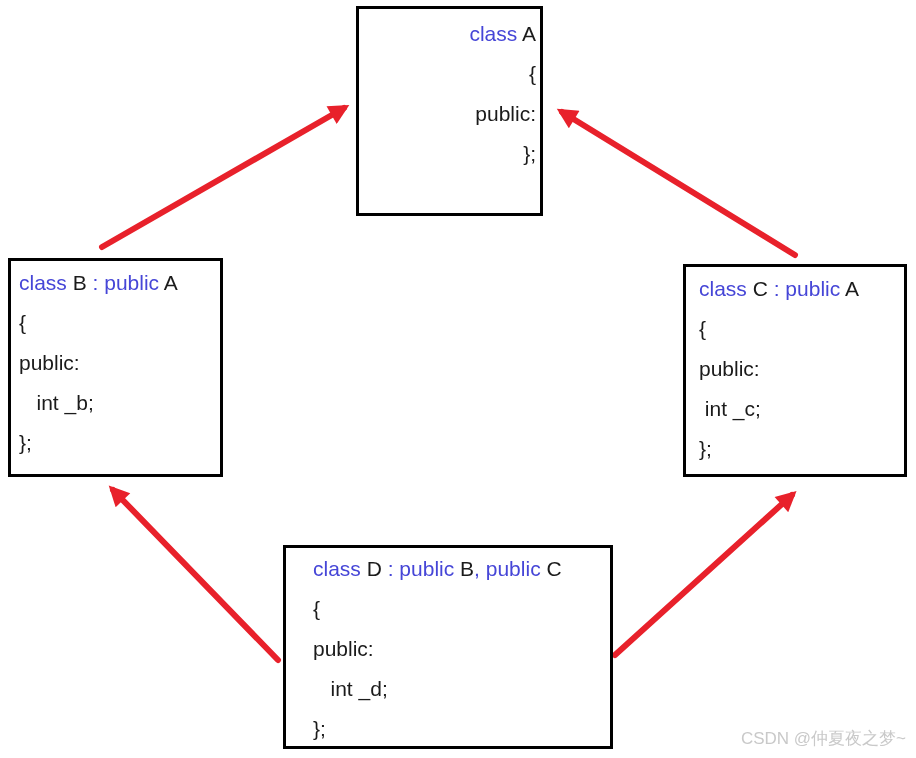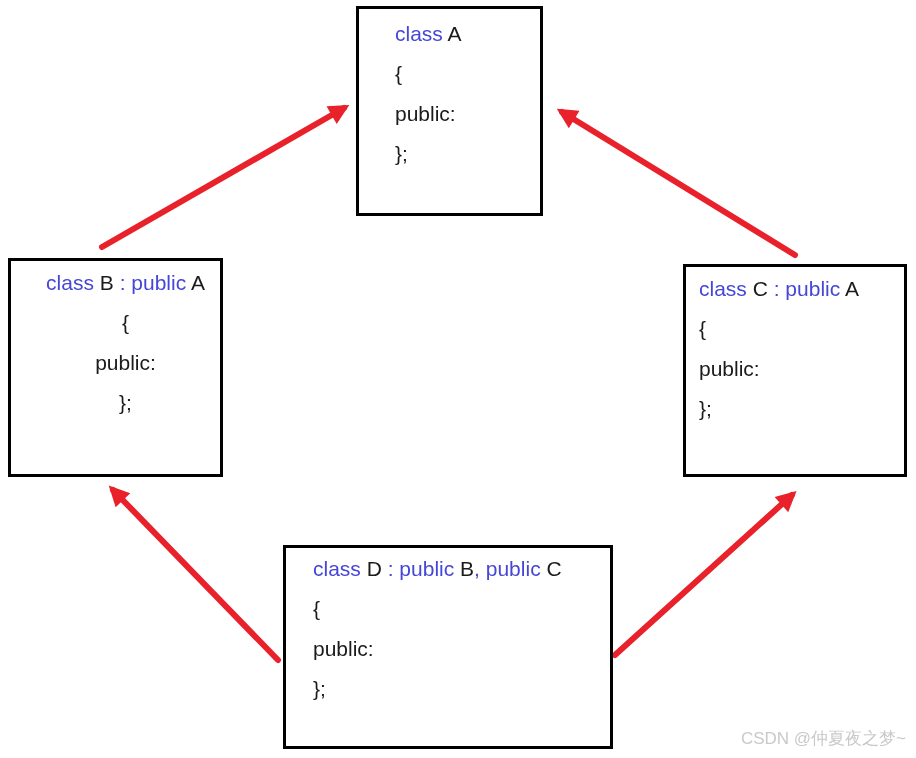--- a/index.html
+++ b/index.html
@@ -29,22 +29,22 @@
     z-index: 2;
   }
   .code-line {
     white-space: pre;
     font-size: 21px;
     line-height: 40px;
     color: var(--text-black);
   }
   .kw { color: var(--keyword-blue); }
 
-  .box-a { left: 356px; top: 6px;   width: 187px; height: 210px; padding: 5px 15px 0 36px; }
-  .box-b { left: 8px;   top: 258px; width: 215px; height: 219px; padding: 2px 0 0 20px; text-align: center; }
+  .box-a { left: 356px; top: 6px;   width: 187px; height: 210px; padding: 5px 4px 0 36px; text-align: right; }
+  .box-b { left: 8px;   top: 258px; width: 215px; height: 219px; padding: 2px 0 0 8px; }
   .box-c { left: 683px; top: 264px; width: 224px; height: 213px; padding: 2px 0 16px 13px; }
   .box-d { left: 283px; top: 545px; width: 330px; height: 204px; padding: 1px 0 0 27px; }
 
   .arrows {
     position: absolute;
     left: 0; top: 0;
     z-index: 1;
     pointer-events: none;
   }
   .arrow-line {
@@ -86,31 +86,34 @@
     <div class="code-line"><span class="kw">class</span><span> A</span></div>
     <div class="code-line">{</div>
     <div class="code-line">public:</div>
     <div class="code-line">};</div>
   </div>
 
   <div class="class-box box-b">
     <div class="code-line"><span class="kw">class</span><span> B </span><span class="kw">: public</span><span> A</span></div>
     <div class="code-line">{</div>
     <div class="code-line">public:</div>
+    <div class="code-line">   int _b;</div>
     <div class="code-line">};</div>
   </div>
 
   <div class="class-box box-c">
     <div class="code-line"><span class="kw">class</span><span> C </span><span class="kw">: public</span><span> A</span></div>
     <div class="code-line">{</div>
     <div class="code-line">public:</div>
+    <div class="code-line"> int _c;</div>
     <div class="code-line">};</div>
   </div>
 
   <div class="class-box box-d">
     <div class="code-line"><span class="kw">class</span><span> D </span><span class="kw">: public</span><span> B</span><span class="kw">, public</span><span> C</span></div>
     <div class="code-line">{</div>
     <div class="code-line">public:</div>
+    <div class="code-line">   int _d;</div>
     <div class="code-line">};</div>
   </div>
 
   <div class="watermark">CSDN @仲夏夜之梦~</div>
 </div>
 
 </body></html>

